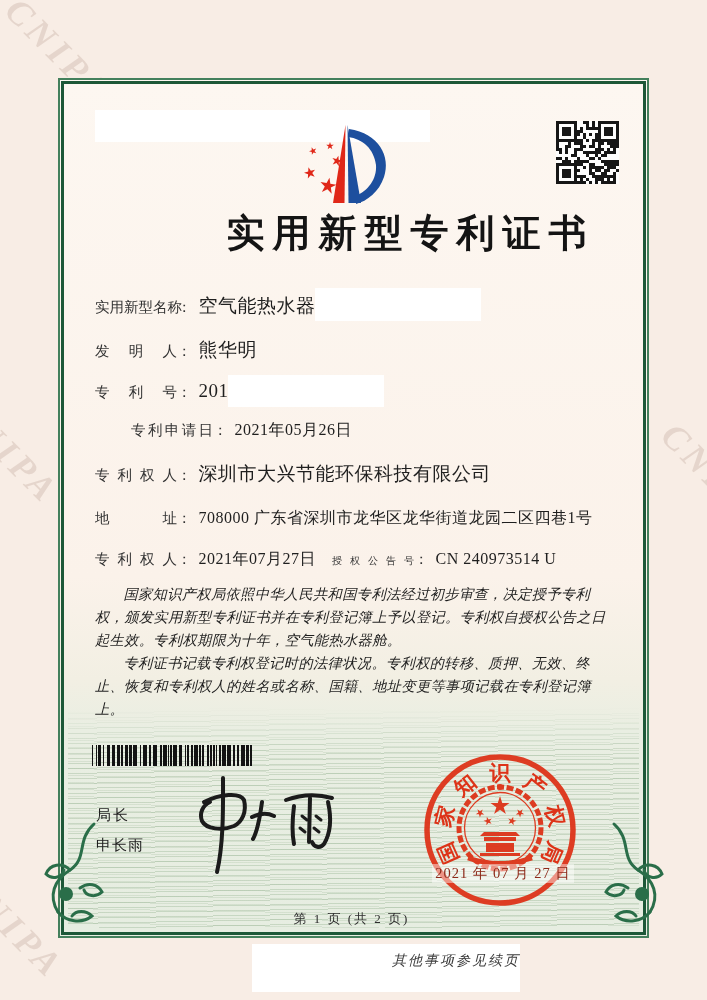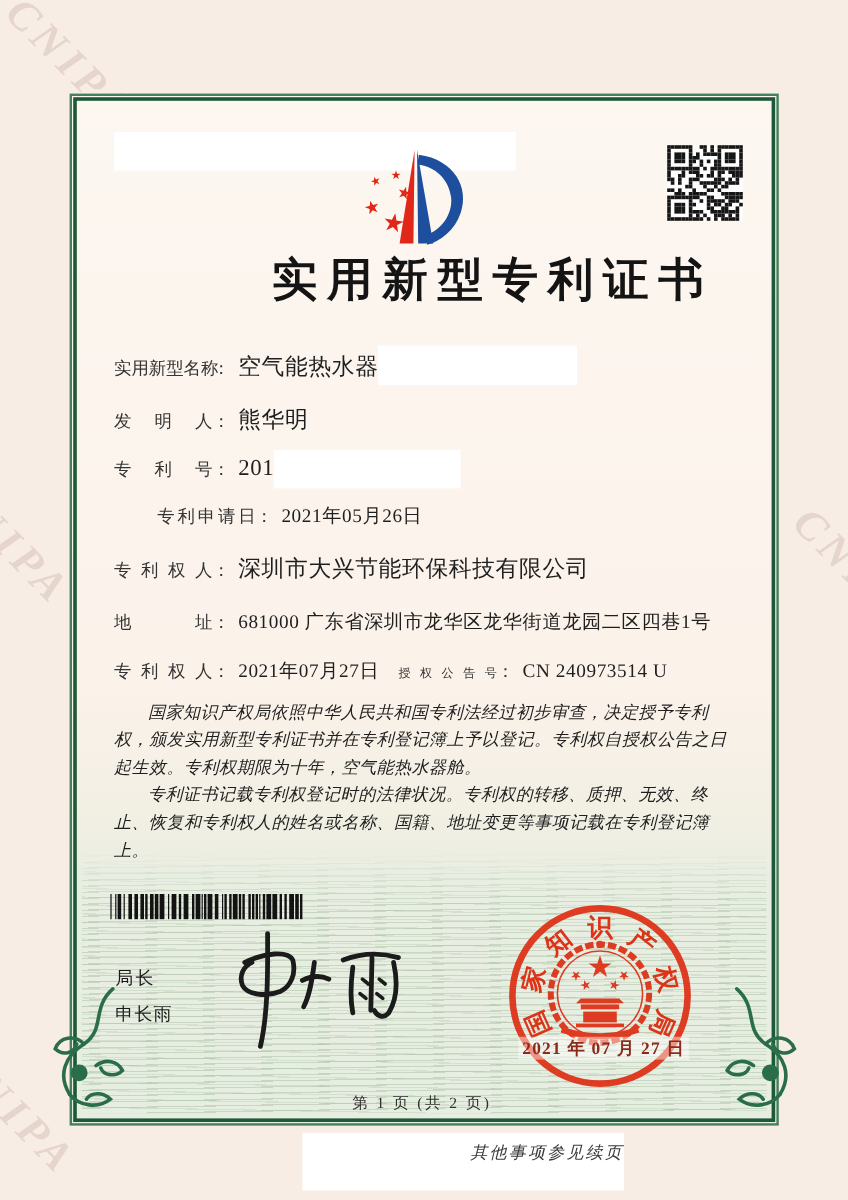--- a/index.html
+++ b/index.html
@@ -45,21 +45,21 @@
   .barcode i{display:block;background:#131313;}
   .sig-title{position:absolute;left:96px;top:806px;font-family:"Liberation Sans",sans-serif;
              font-size:15px;color:#1c1c1c;letter-spacing:2px;}
   .sig-name{position:absolute;left:96px;top:836px;font-family:"Liberation Sans",sans-serif;
             font-size:15px;color:#1c1c1c;letter-spacing:1px;}
   .signature{position:absolute;left:190px;top:772px;}
   .seal{position:absolute;left:420px;top:750px;width:160px;height:160px;}
   .seal-char{position:absolute;width:22px;height:22px;font-size:21px;font-weight:bold;
              color:#dd3318;text-align:center;line-height:22px;}
   .seal-date{position:absolute;left:432px;top:864px;width:142px;text-align:center;
-             font-size:14.5px;font-weight:bold;color:#8d2a1a;letter-spacing:1px;
+             font-size:14.5px;font-weight:normal;color:#8d2a1a;letter-spacing:1px;
              background:rgba(255,255,255,0.45);}
   .page-info{position:absolute;left:58px;top:910px;width:587px;text-align:center;
              font-size:13px;color:#2e2e2e;letter-spacing:2px;}
   .note-strip{position:absolute;left:252px;top:944px;width:268px;height:48px;background:#ffffff;}
   .note-text{position:absolute;left:252px;top:952px;width:268px;text-align:right;
              font-style:italic;font-size:14px;color:#3a3a3a;letter-spacing:2px;}
   .corner{position:absolute;}
 </style>
 </head>
 <body>
@@ -557,21 +557,21 @@
 
   <div class="field-row" style="top:420px;margin-left:36px;">
     <span class="flabel">专利申请日</span><span class="fcolon">：</span><span class="fvalue">2021年05月26日</span>
   </div>
 
   <div class="field-row big" style="top:461px;">
     <span class="flabel">专利权人</span><span class="fcolon">：</span><span class="fvalue">深圳市大兴节能环保科技有限公司</span>
   </div>
 
   <div class="field-row" style="top:508px;">
-    <span class="flabel">地址</span><span class="fcolon">：</span><span class="fvalue">681000  广东省深圳市龙华区龙华街道龙园二区四巷1号</span>
+    <span class="flabel">地址</span><span class="fcolon">：</span><span class="fvalue">708000  广东省深圳市龙华区龙华街道龙园二区四巷1号</span>
   </div>
 
   <div class="field-row" style="top:549px;">
     <span class="flabel">专利权人</span><span class="fcolon">：</span><span class="fvalue">2021年07月27日</span><span class="flabel2">授权公告号</span><span class="fcolon">：</span><span class="fvalue">CN 240973514 U</span>
   </div>
 
   <div class="body-text">
     <p>国家知识产权局依照中华人民共和国专利法经过初步审查，决定授予专利权，颁发实用新型专利证书并在专利登记簿上予以登记。专利权自授权公告之日起生效。专利权期限为十年，空气能热水器舱。</p>
     <p>专利证书记载专利权登记时的法律状况。专利权的转移、质押、无效、终止、恢复和专利权人的姓名或名称、国籍、地址变更等事项记载在专利登记簿上。</p>
   </div>

